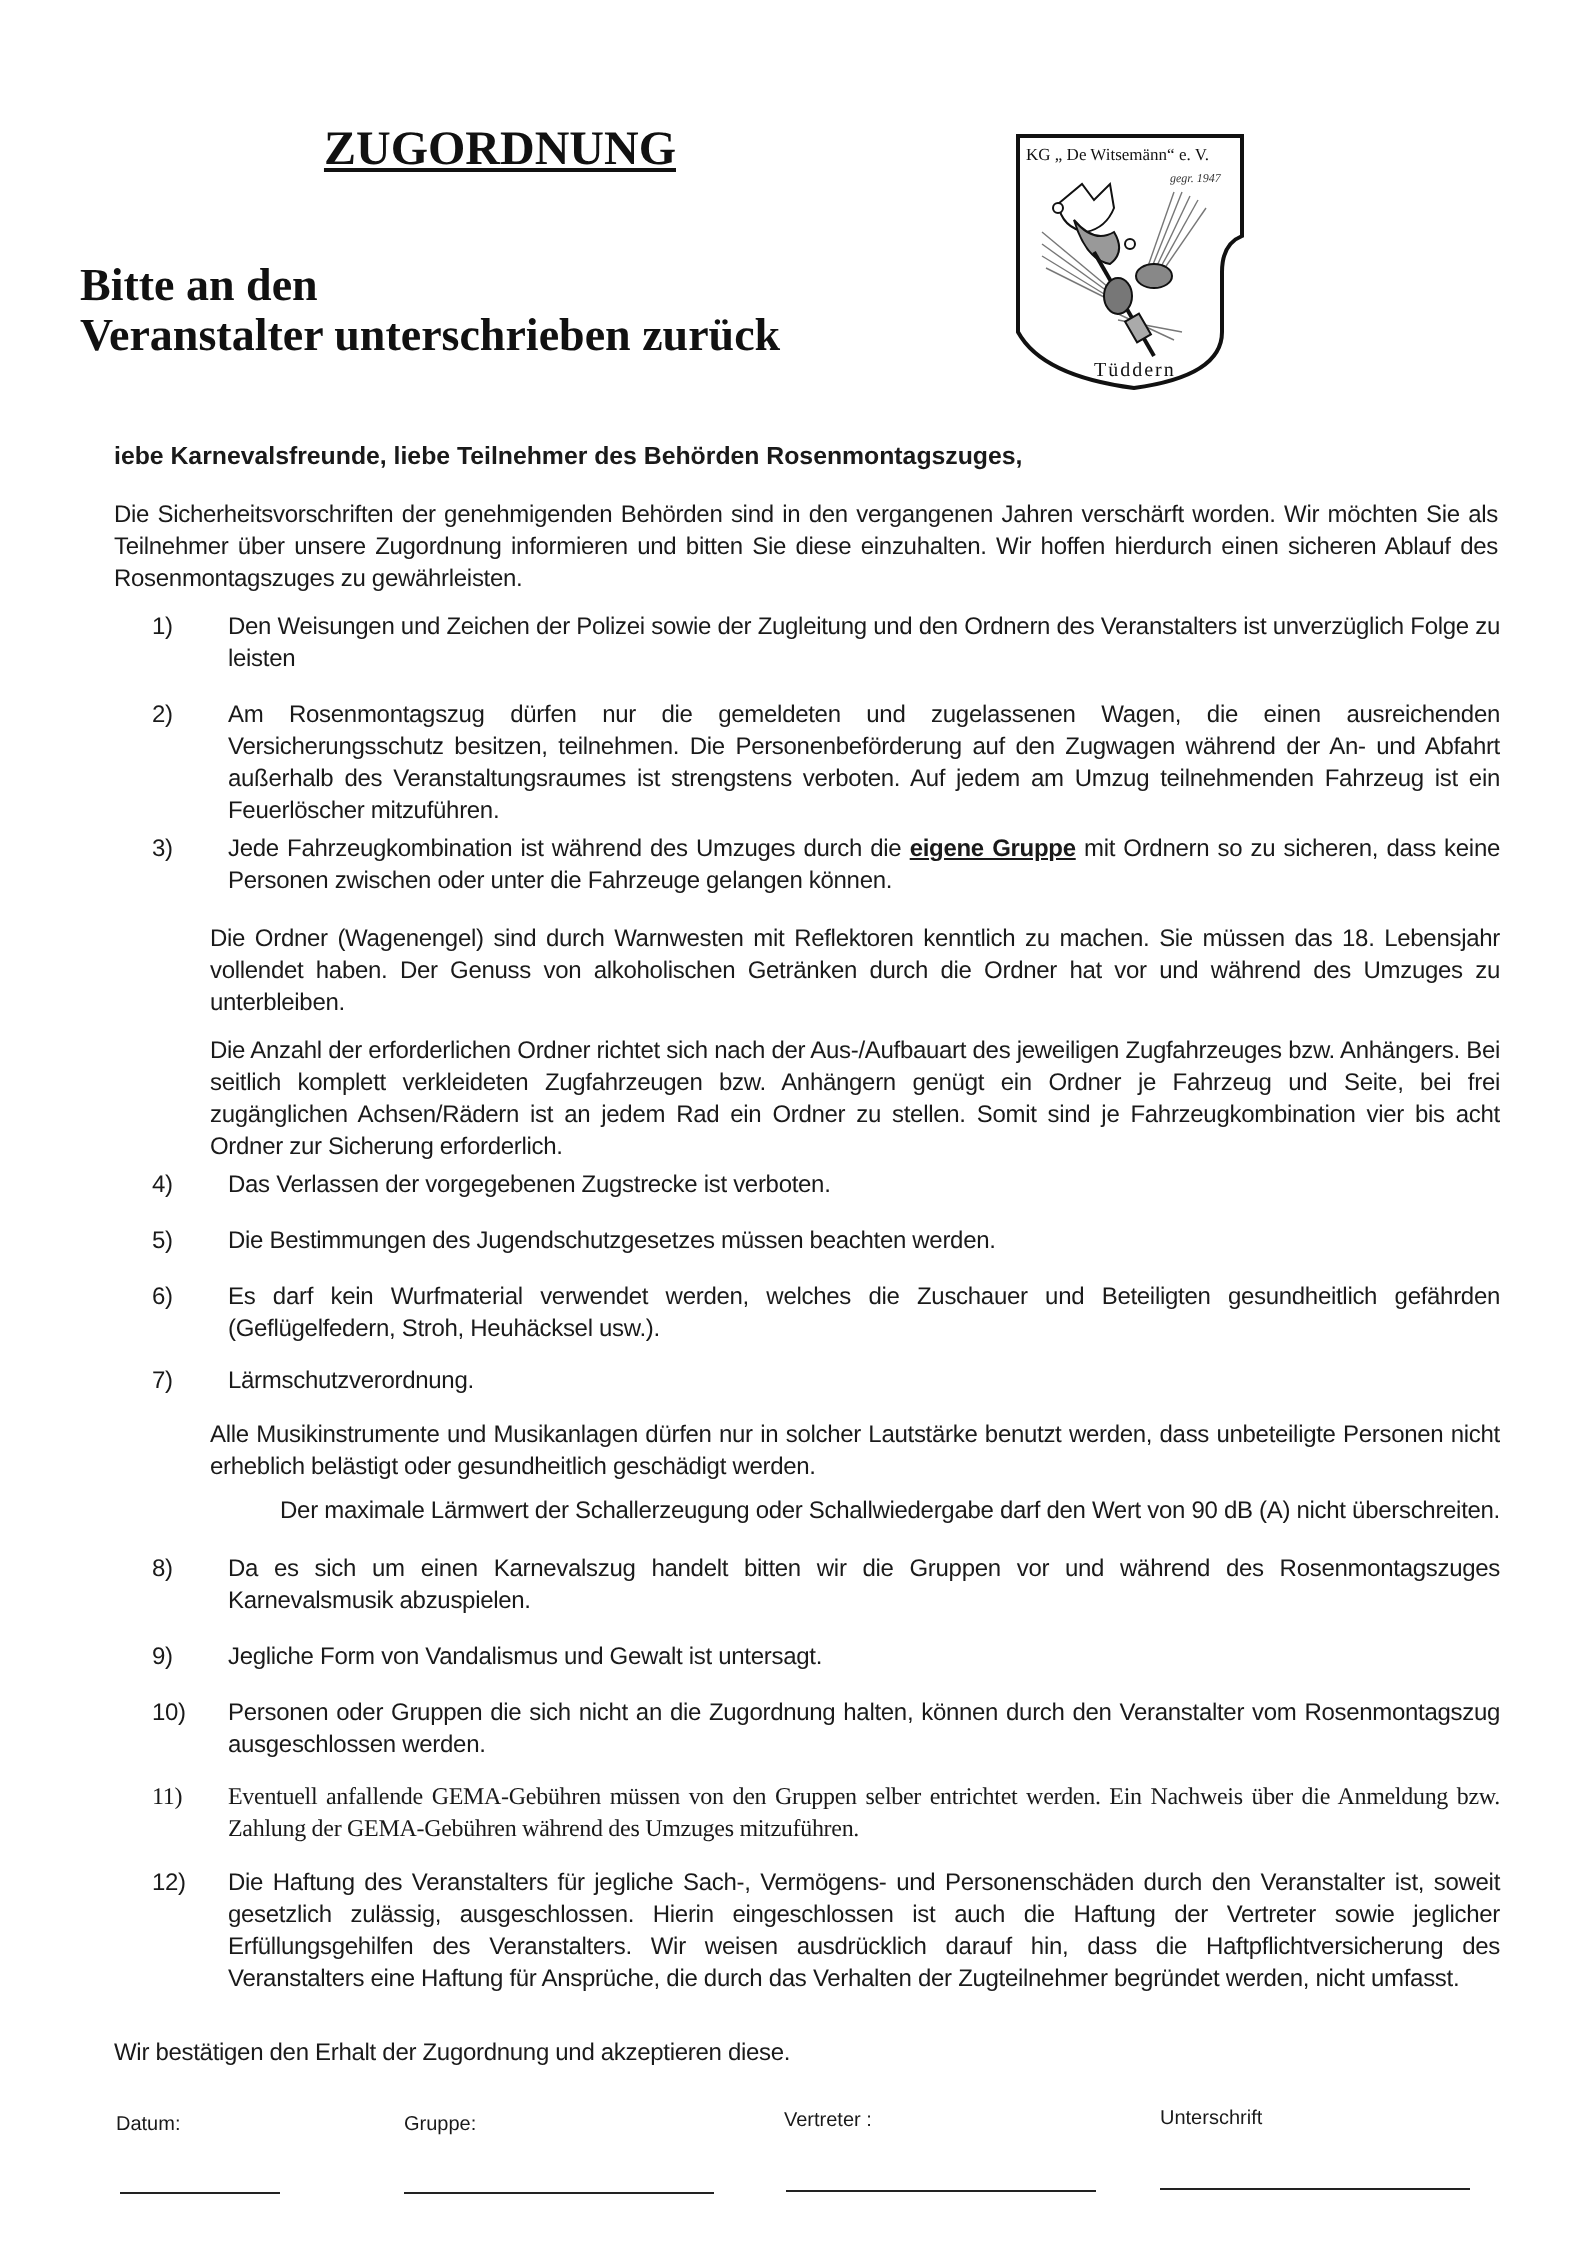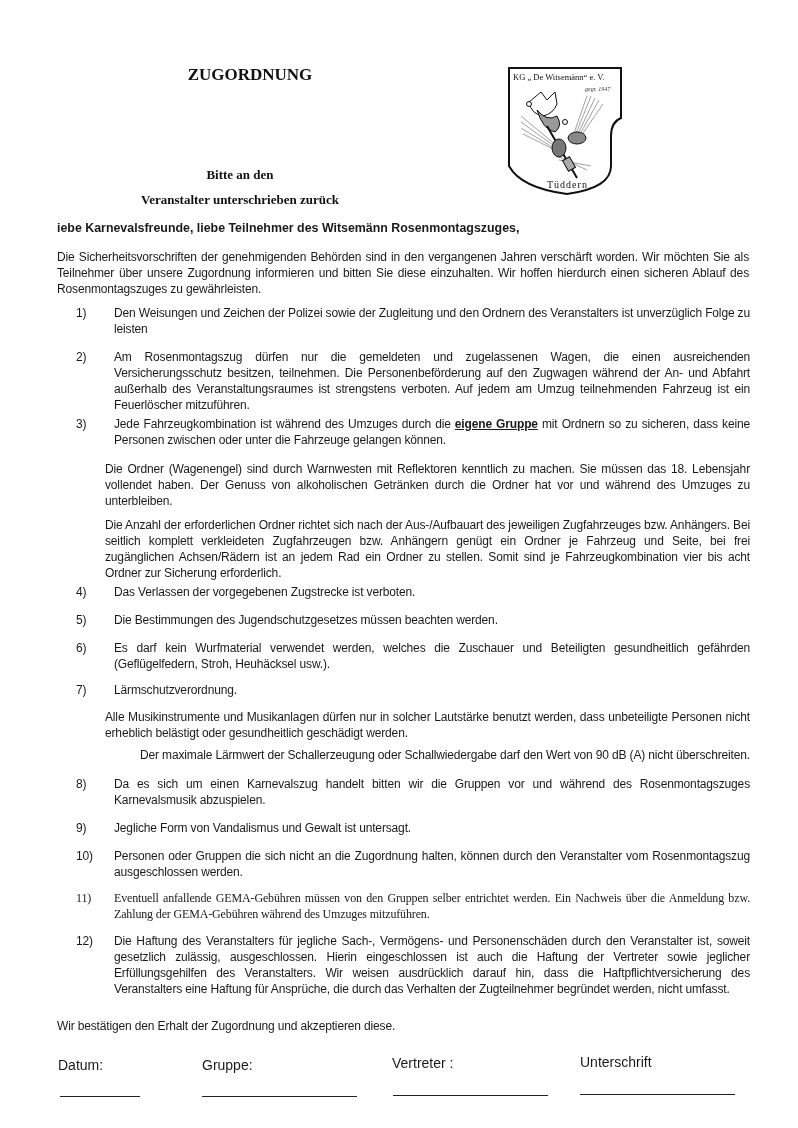--- a/index.html
+++ b/index.html
@@ -1,35 +1,35 @@
 <!DOCTYPE html>
 <html><head>
 <meta charset="utf-8">
 <style>
   html, body { margin:0; padding:0; background:#ffffff; }
   body { width:798px; height:1128px; position:relative; overflow:hidden; color:#1a1a1a;
          font-family:"Liberation Sans", sans-serif; }
   .serif { font-family:"Liberation Serif", serif; font-weight:bold; color:#111; }
   .title-block { position:absolute; left:100px; top:64px; width:300px; text-align:center; }
-  .t-main { font-size:17px; line-height:22px; }
+  .t-main { font-size:24px; text-decoration:underline; line-height:22px; }
   .t-sub { font-size:19px; line-height:22px; }
   .t-date { font-size:19px; line-height:24px; }
-  .t-req { position:absolute; left:40px; top:162px; width:400px; text-align:center; font-size:13px; line-height:25px; }
+  .t-req { position:absolute; left:40px; top:130px; width:400px; text-align:left; font-size:23px; line-height:25px; }
   .logo { position:absolute; left:507px; top:66px; width:118px; height:130px; }
   .body-text { font-size:12px; line-height:16px; letter-spacing:-0.15px; }
   .p { position:absolute; text-align:justify; }
   .greet { position:absolute; left:57px; top:221px; font-weight:bold; font-size:12.4px; }
   .intro { left:57px; top:249px; width:692px; }
   .item { position:absolute; left:76px; width:674px; }
   .item .num { position:absolute; left:0; top:0; width:30px; }
   .item .txt { margin-left:38px; text-align:justify; }
   .sub { position:absolute; left:105px; width:645px; text-align:justify; }
   .u { text-decoration:underline; font-weight:bold; }
   .confirm { position:absolute; left:57px; top:1018px; }
-  .sig-label { position:absolute; top:1057px; font-size:14px; }
+  .sig-label { position:absolute; top:1057px; font-size:10px; }
   .sig-line { position:absolute; top:1096px; height:0; border-top:1.4px solid #222; }
 </style>
 </head>
 <body>
 
 <div class="title-block serif" data-name="document-header">
   <div class="t-main" data-name="document-title">ZUGORDNUNG</div>
 </div>
 <div class="t-req serif" data-name="return-request">
   <div data-name="return-request-line-1">Bitte an den</div>
@@ -61,21 +61,21 @@
     <circle cx="22" cy="38" r="2.5" fill="#fff" stroke="#111"></circle>
     <circle cx="58" cy="56" r="2.5" fill="#fff" stroke="#111"></circle>
     <line x1="40" y1="60" x2="70" y2="112" stroke="#111" stroke-width="2"></line>
     <ellipse cx="70" cy="72" rx="9" ry="6" fill="#888" stroke="#111"></ellipse>
     <ellipse cx="52" cy="82" rx="7" ry="9" fill="#777" stroke="#111"></ellipse>
     <rect x="58" y="92" width="8" height="12" fill="#aaa" stroke="#111" transform="rotate(-30 62 98)"></rect>
     <text x="40" y="122" font-family="Liberation Serif, serif" font-size="10" fill="#111" letter-spacing="1">Tüddern</text>
   </svg>
 </div>
 
-<div class="greet" data-name="greeting">iebe Karnevalsfreunde, liebe Teilnehmer des Witsemänn Rosenmontagszuges,</div>
+<div class="greet" data-name="greeting">iebe Karnevalsfreunde, liebe Teilnehmer des Behörden Rosenmontagszuges,</div>
 <div class="p intro body-text" data-name="intro-paragraph">Die Sicherheitsvorschriften der genehmigenden Behörden sind in den vergangenen Jahren verschärft worden. Wir möchten Sie als Teilnehmer über unsere Zugordnung informieren und bitten Sie diese einzuhalten. Wir hoffen hierdurch einen sicheren Ablauf des Rosenmontagszuges zu gewährleisten.</div>
 
 <div class="body-text" data-name="rules-list">
   <div class="item" style="top:305px;" data-name="rule-1">
     <span class="num" data-name="rule-number">1)</span>
     <div class="txt" data-name="rule-text">Den Weisungen und Zeichen der Polizei sowie der Zugleitung und den Ordnern des Veranstalters ist unverzüglich Folge zu leisten</div>
   </div>
   <div class="item" style="top:349px;" data-name="rule-2">
     <span class="num" data-name="rule-number">2)</span>
     <div class="txt" data-name="rule-text">Am Rosenmontagszug dürfen nur die gemeldeten und zugelassenen Wagen, die einen ausreichenden Versicherungsschutz besitzen, teilnehmen. Die Personenbeförderung auf den Zugwagen während der An- und Abfahrt außerhalb des Veranstaltungsraumes ist strengstens verboten. Auf jedem am Umzug teilnehmenden Fahrzeug ist ein Feuerlöscher mitzuführen.</div>

